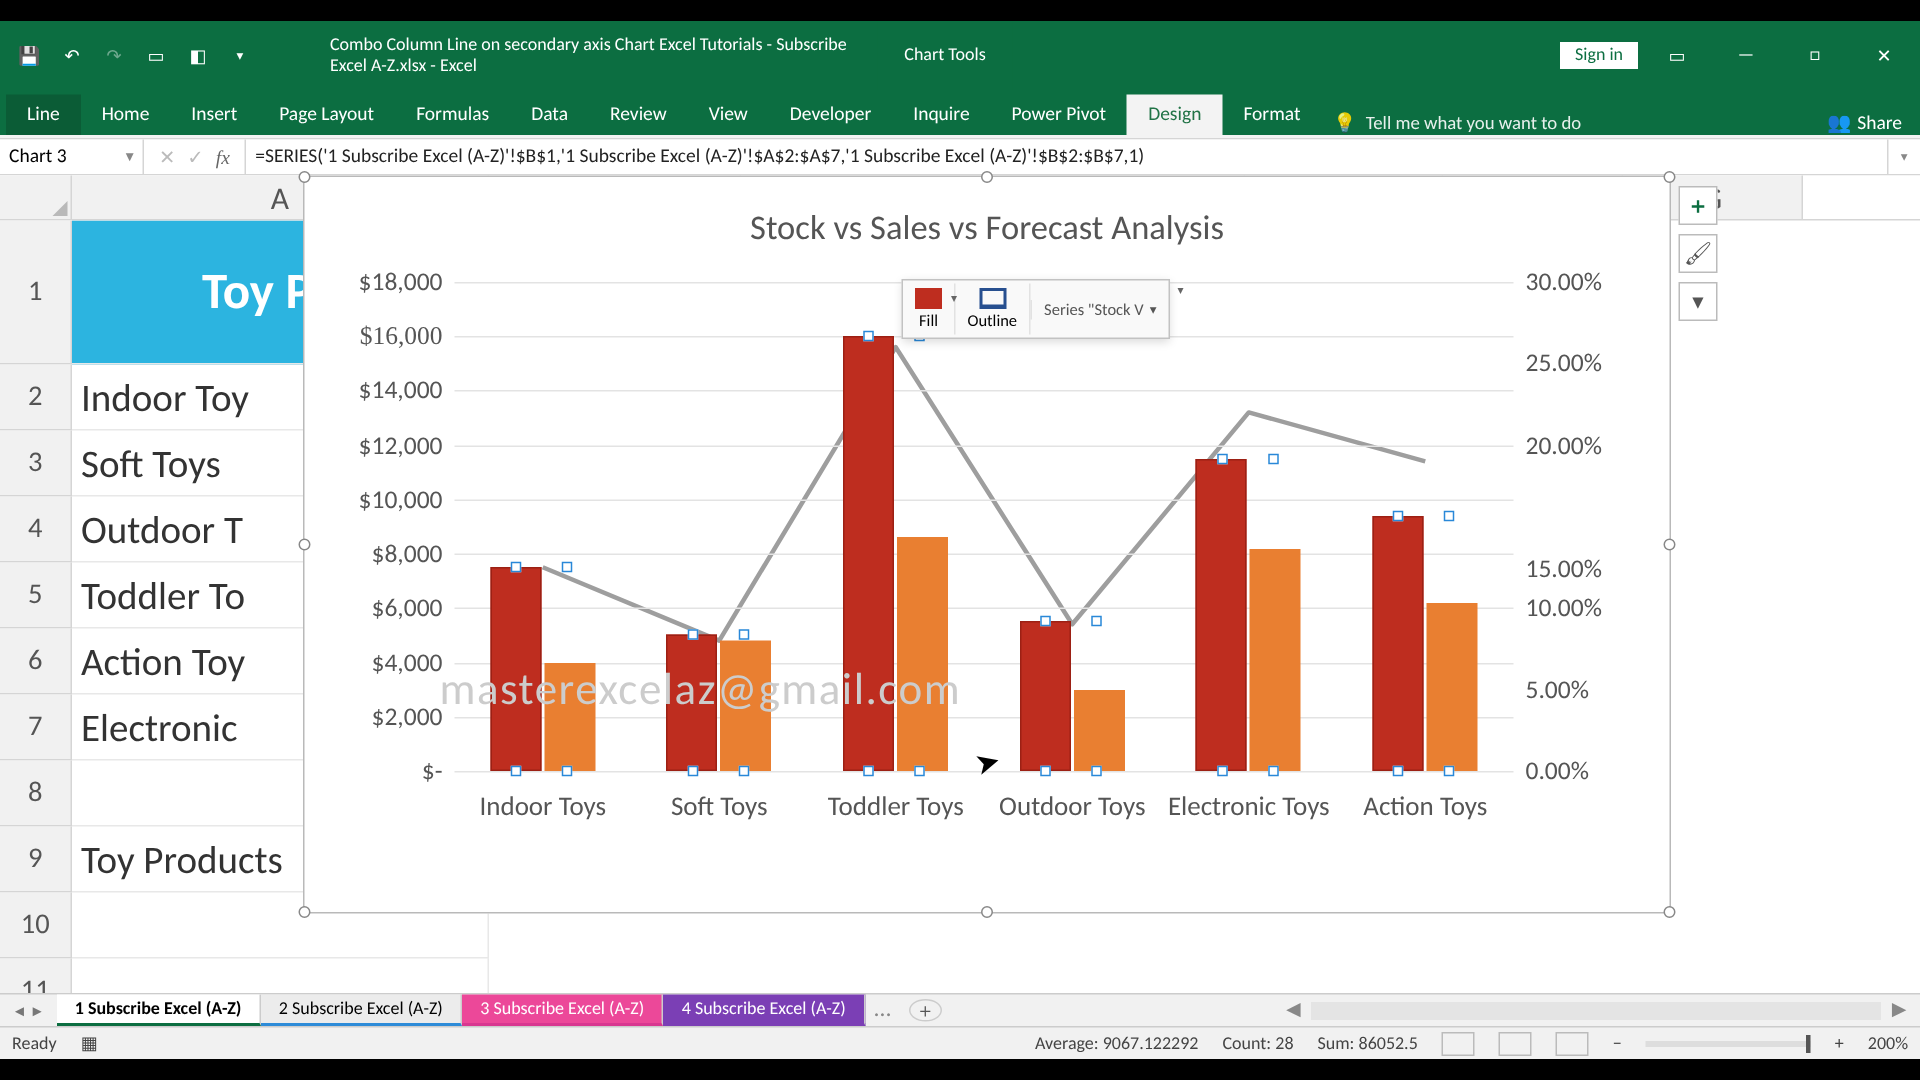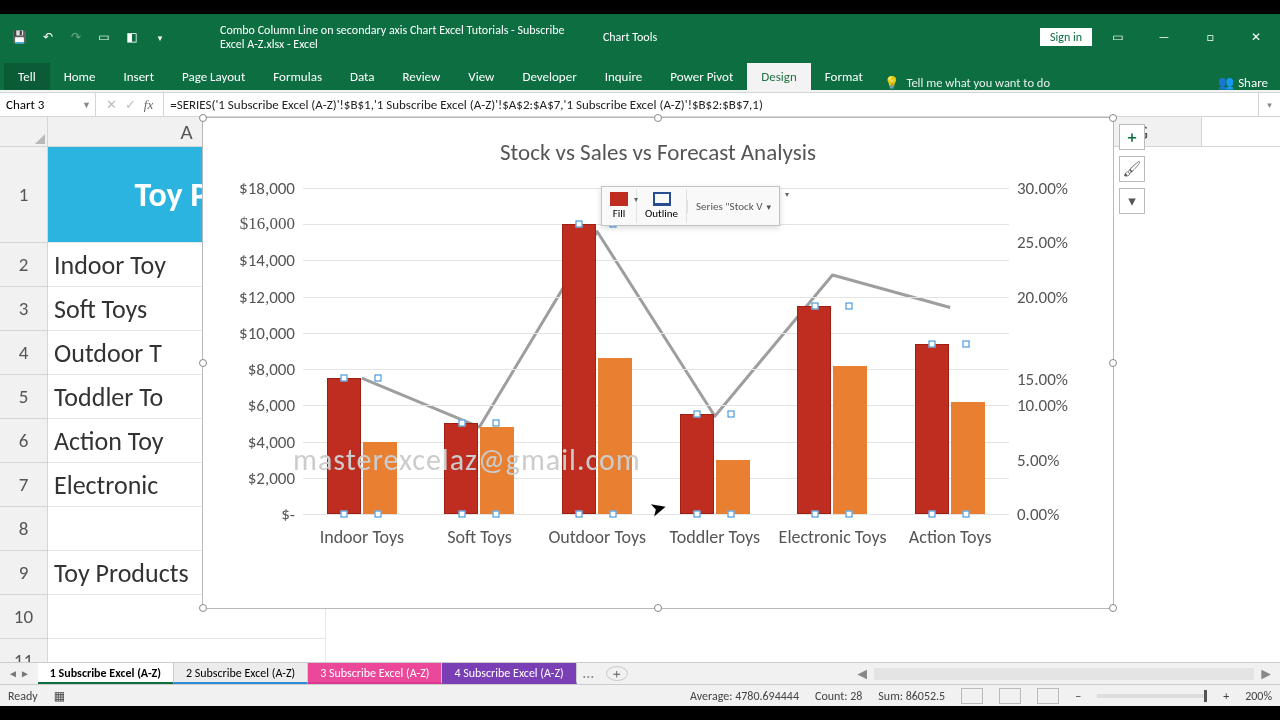--- a/index.html
+++ b/index.html
@@ -136,21 +136,21 @@
   <div class="right">
     <div class="signin">Sign in</div>
     <div class="winbtn">▭</div>
     <div class="winbtn">—</div>
     <div class="winbtn">□</div>
     <div class="winbtn">✕</div>
   </div>
 </div>
 
 <div class="ribbon-tabs">
-  <div class="ribbon-tab file">Tell</div>
+  <div class="ribbon-tab file">Line</div>
   <div class="ribbon-tab">Home</div>
   <div class="ribbon-tab">Insert</div>
   <div class="ribbon-tab">Page Layout</div>
   <div class="ribbon-tab">Formulas</div>
   <div class="ribbon-tab">Data</div>
   <div class="ribbon-tab">Review</div>
   <div class="ribbon-tab">View</div>
   <div class="ribbon-tab">Developer</div>
   <div class="ribbon-tab">Inquire</div>
   <div class="ribbon-tab">Power Pivot</div>
@@ -332,22 +332,22 @@
             <div class="bar sales" style="height: 112.289px;"></div>
           </div>
           <div class="selpt" style="left: 629.167px; top: 155.756px;"></div>
           <div class="selpt" style="left: 663.167px; top: 155.756px;"></div>
           <div class="selpt" style="left: 629.167px; top: 326px;"></div>
           <div class="selpt" style="left: 663.167px; top: 326px;"></div>
         </div>
     <div class="xaxis" id="xax">
           <div class="xcat">Indoor Toys</div>
           <div class="xcat">Soft Toys</div>
+          <div class="xcat">Toddler Toys</div>
           <div class="xcat">Outdoor Toys</div>
-          <div class="xcat">Toddler Toys</div>
           <div class="xcat">Electronic Toys</div>
           <div class="xcat">Action Toys</div>
         </div>
     <div class="watermark">masterexcelaz@gmail.com</div>
 
     <div class="chart-side-btns">
       <div class="chart-side-btn" style="color:#0c6e41;font-weight:bold">＋</div>
       <div class="chart-side-btn">🖌</div>
       <div class="chart-side-btn">▾</div>
     </div>
@@ -390,21 +390,21 @@
     <span>◄</span>
     <div style="width:380px;height:12px;background:#e4e4e4"></div>
     <span>►</span>
   </div>
 </div>
 
 <div class="status">
   <span>Ready</span>
   <span>▦</span>
   <span class="spacer"></span>
-  <span>Average: 4780.694444</span>
+  <span>Average: 9067.122292</span>
   <span>Count: 28</span>
   <span>Sum: 86052.5</span>
   <span class="view-btn"></span>
   <span class="view-btn"></span>
   <span class="view-btn"></span>
   <span>−</span>
   <div class="zoom-slider">
         <div class="thumb"></div>
       </div>
   <span>+</span>

